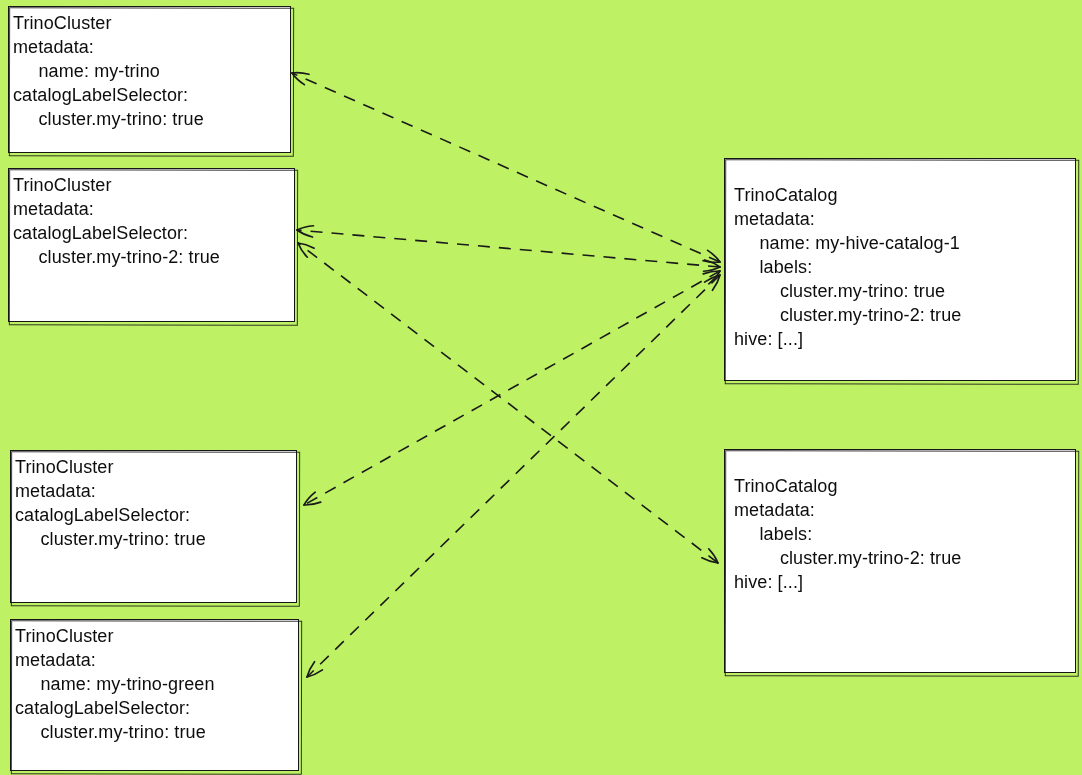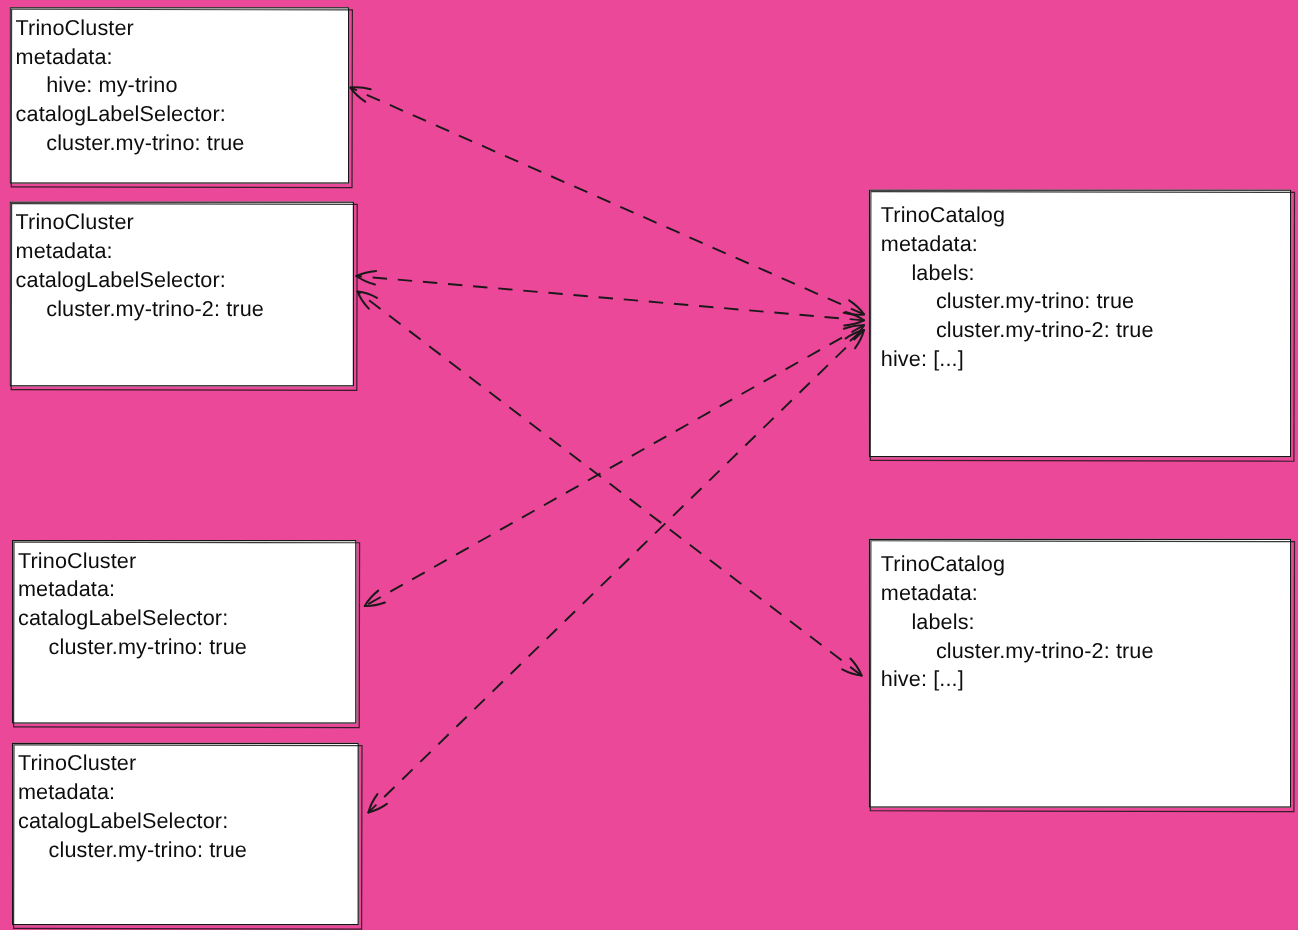--- a/index.html
+++ b/index.html
@@ -4,21 +4,21 @@
 <style>
   html, body {
     margin: 0;
     padding: 0;
     background: #ffffff;
   }
   #canvas {
     position: relative;
     width: 1082px;
     height: 775px;
-    background: #ec4899;
+    background: #bef264;
     font-family: "Liberation Sans", "DejaVu Sans", sans-serif;
     color: #0d0d0d;
     overflow: hidden;
   }
   .box {
     position: absolute;
     background: #ffffff;
     border: 1.8px solid #161616;
     box-sizing: border-box;
   }
@@ -31,21 +31,21 @@
     transform: translate(2px, 2.5px) rotate(0.12deg);
     pointer-events: none;
   }
   .box .line {
     white-space: pre;
     font-size: 18px;
     line-height: 24px;
     letter-spacing: 0.1px;
   }
   .cluster-box { padding: 4px 4px 0 4px; }
-  .catalog-box { padding: 8px 9px 0 9px; }
+  .catalog-box { padding: 24px 9px 0 9px; }
   #edges-layer {
     position: absolute;
     left: 0;
     top: 0;
     pointer-events: none;
   }
   .edge-line {
     stroke: #1a1a1a;
     stroke-width: 1.6;
     stroke-dasharray: 12 9;
@@ -97,21 +97,21 @@
         <path d="M 718 563 Q 715.0644637403376 555.5580495252785 708.6875806147966 548.7775232398119" class="edge-head"></path>
         <path d="M 718 563 Q 710.0458178951932 562.1450221970306 701.8159225694276 557.7965744243589" class="edge-head"></path>
         <path d="M 298 243 Q 300.9355362596624 250.44195047472147 307.3124193852033 257.22247676018804" class="edge-head"></path>
         <path d="M 298 243 Q 305.9541821048069 243.8549778029694 314.1840774305724 248.2034255756411" class="edge-head"></path>
       </g>
     </svg>
 
   <div class="box cluster-box" style="left:8px; top:6px; width:283px; height:147px;">
     <div class="line">TrinoCluster</div>
     <div class="line">metadata:</div>
-    <div class="line">     hive: my-trino</div>
+    <div class="line">     name: my-trino</div>
     <div class="line">catalogLabelSelector:</div>
     <div class="line">     cluster.my-trino: true</div>
   </div>
 
   <div class="box cluster-box" style="left:8px; top:168px; width:287px; height:154px;">
     <div class="line">TrinoCluster</div>
     <div class="line">metadata:</div>
     <div class="line">catalogLabelSelector:</div>
     <div class="line">     cluster.my-trino-2: true</div>
   </div>
@@ -119,27 +119,29 @@
   <div class="box cluster-box" style="left:10px; top:450px; width:287px; height:153px;">
     <div class="line">TrinoCluster</div>
     <div class="line">metadata:</div>
     <div class="line">catalogLabelSelector:</div>
     <div class="line">     cluster.my-trino: true</div>
   </div>
 
   <div class="box cluster-box" style="left:10px; top:619px; width:289px; height:152px;">
     <div class="line">TrinoCluster</div>
     <div class="line">metadata:</div>
+    <div class="line">     name: my-trino-green</div>
     <div class="line">catalogLabelSelector:</div>
     <div class="line">     cluster.my-trino: true</div>
   </div>
 
   <div class="box catalog-box" style="left:724px; top:158px; width:352px; height:223px;">
     <div class="line">TrinoCatalog</div>
     <div class="line">metadata:</div>
+    <div class="line">     name: my-hive-catalog-1</div>
     <div class="line">     labels:</div>
     <div class="line">         cluster.my-trino: true</div>
     <div class="line">         cluster.my-trino-2: true</div>
     <div class="line">hive: [...]</div>
   </div>
 
   <div class="box catalog-box" style="left:724px; top:449px; width:352px; height:224px;">
     <div class="line">TrinoCatalog</div>
     <div class="line">metadata:</div>
     <div class="line">     labels:</div>

